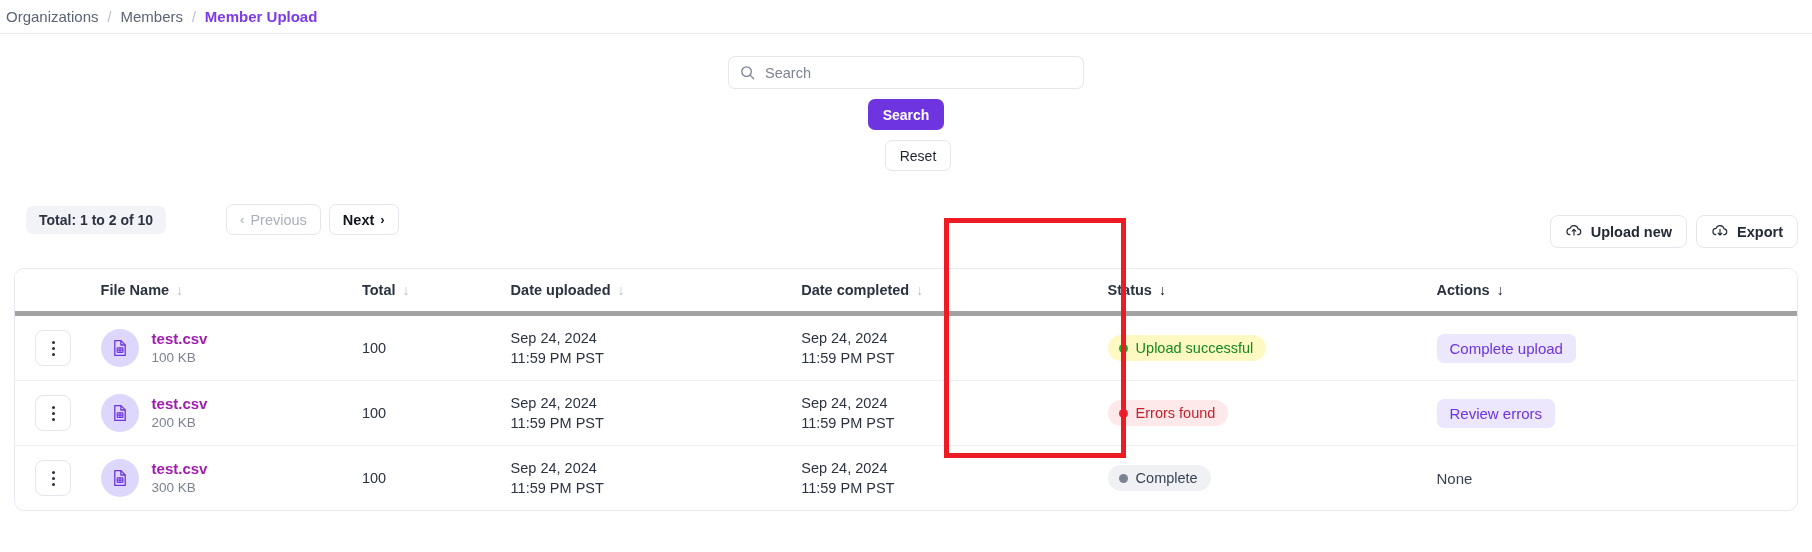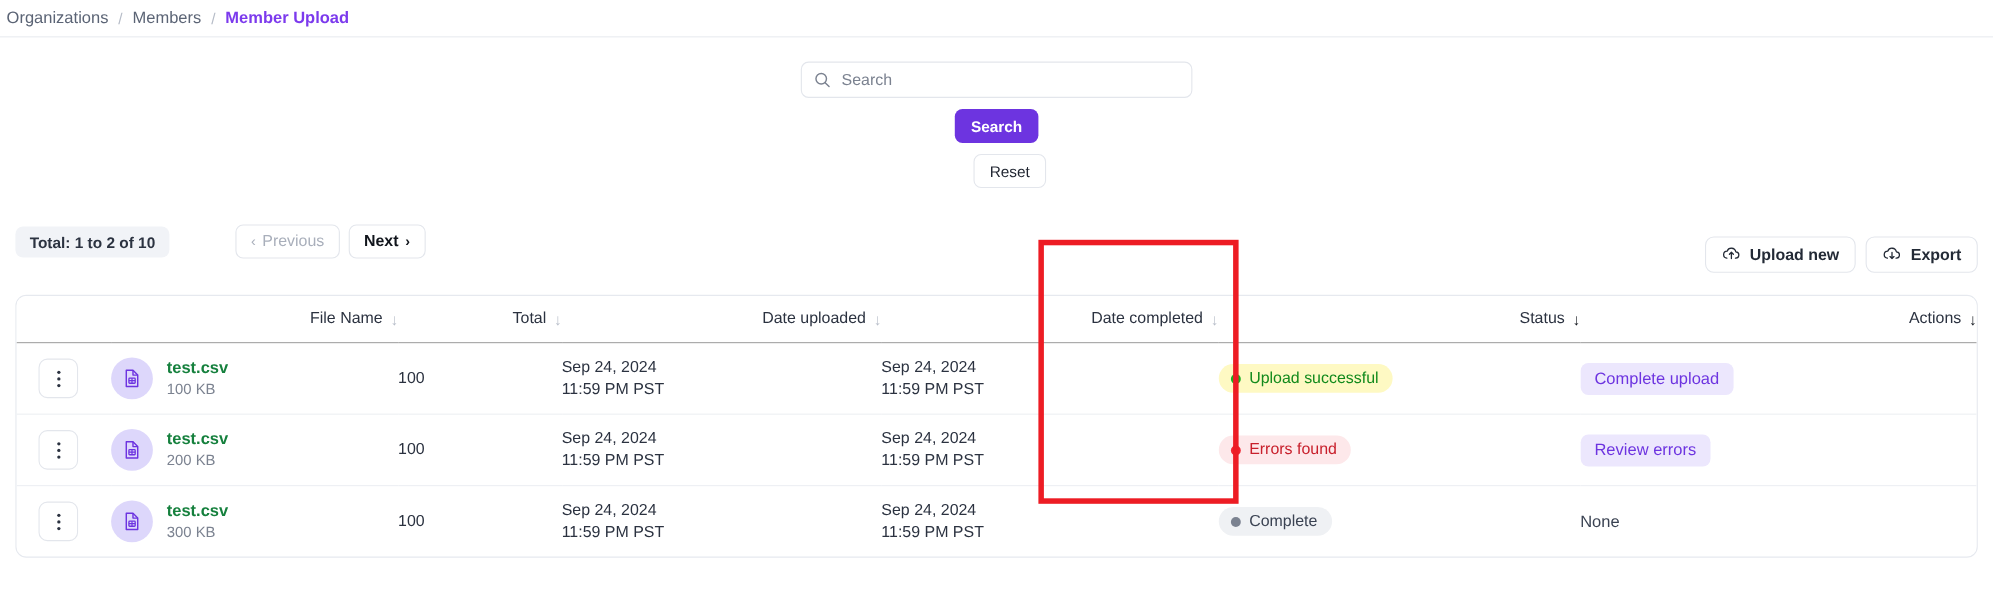--- a/index.html
+++ b/index.html
@@ -88,20 +88,21 @@
   }
   .total-pill {
     background: #f1f3f7;
     border-radius: 7px;
     height: 28px;
     display: inline-flex; align-items: center;
     padding: 0 13px;
     font-size: 14px;
     font-weight: 600;
     color: #2b3240;
+    margin-left: 12px;
   }
   .pager-btns { display: flex; gap: 8px; margin-left: 60px; }
   .pg-btn {
     height: 31px; border: 1px solid #e3e6ec; background: #fff;
     border-radius: 7px; padding: 0 13px;
     display: inline-flex; align-items: center; gap: 6px;
     font-size: 14.5px; font-family: inherit; font-weight: 600;
     cursor: pointer;
   }
   .pg-btn.disabled { color: #a9afbb; font-weight: 500; }
@@ -122,27 +123,27 @@
   
   .table-wrap {
     margin: 20px 14px 0 14px;
     border: 1px solid #e6e9ef;
     border-radius: 10px;
     overflow: hidden;
     background: #fff;
   }
   table { width: 100%; border-collapse: collapse; table-layout: fixed; }
   th {
-    text-align: right;
+    text-align: left;
     font-size: 14.5px;
-    font-weight: 400;
+    font-weight: 700;
     color: #2b3240;
     padding: 13px 0;
     background: #fff;
-    border-bottom: 1px solid #a3a3a3;
+    border-bottom: 5px solid #a3a3a3;
   }
   .th-inner { display: inline-flex; align-items: center; gap: 7px; }
   .sort-arrow { color: #11151c; font-size: 14px; }
   .sort-arrow.muted { color: #b9bfca; }
   td {
     padding: 12px 0;
     border-bottom: 1px solid #edeff3;
     font-size: 14.5px;
     color: #2b3240;
     vertical-align: middle;
@@ -166,21 +167,21 @@
   }
   .kebab i { width: 3px; height: 3px; border-radius: 50%; background: #2b3240; display:block; }
 
   .file-cell { display: flex; align-items: center; gap: 13px; }
   .file-ico {
     width: 38px; height: 38px; border-radius: 50%;
     background: #ddd7fb;
     display: flex; align-items: center; justify-content: center;
     flex: none;
   }
-  .file-name { font-size: 15px; font-weight: 600; color: #15803d; line-height: 1.35; }
+  .file-name { font-size: 15px; font-weight: 600; color: #a21caf; line-height: 1.35; }
   .file-size { font-size: 13.5px; color: #7b8290; line-height: 1.35; }
 
   .date-main { line-height: 1.38; color: #2b3240; }
   .date-sub  { line-height: 1.38; color: #2b3240; }
 
   .badge {
     display: inline-flex; align-items: center; gap: 8px;
     border-radius: 999px;
     padding: 5px 13px 5px 11px;
     font-size: 14.5px;

